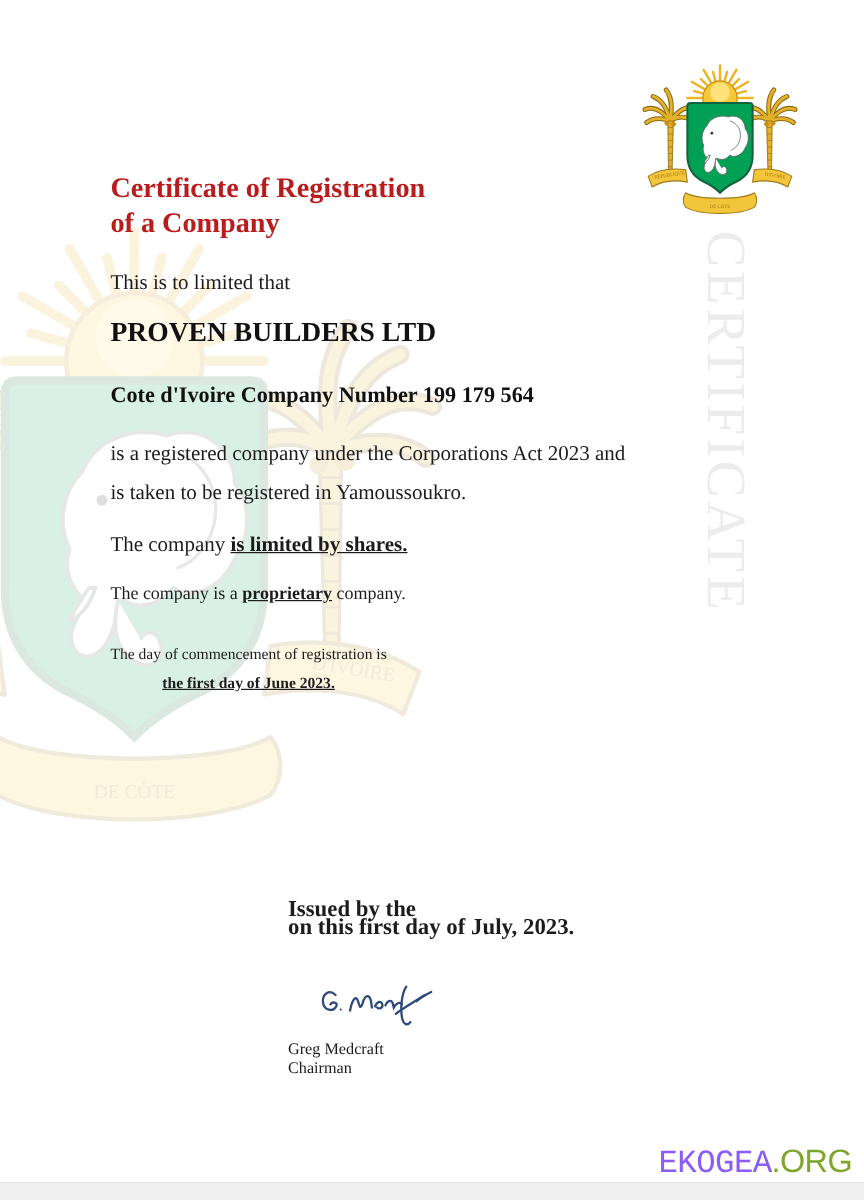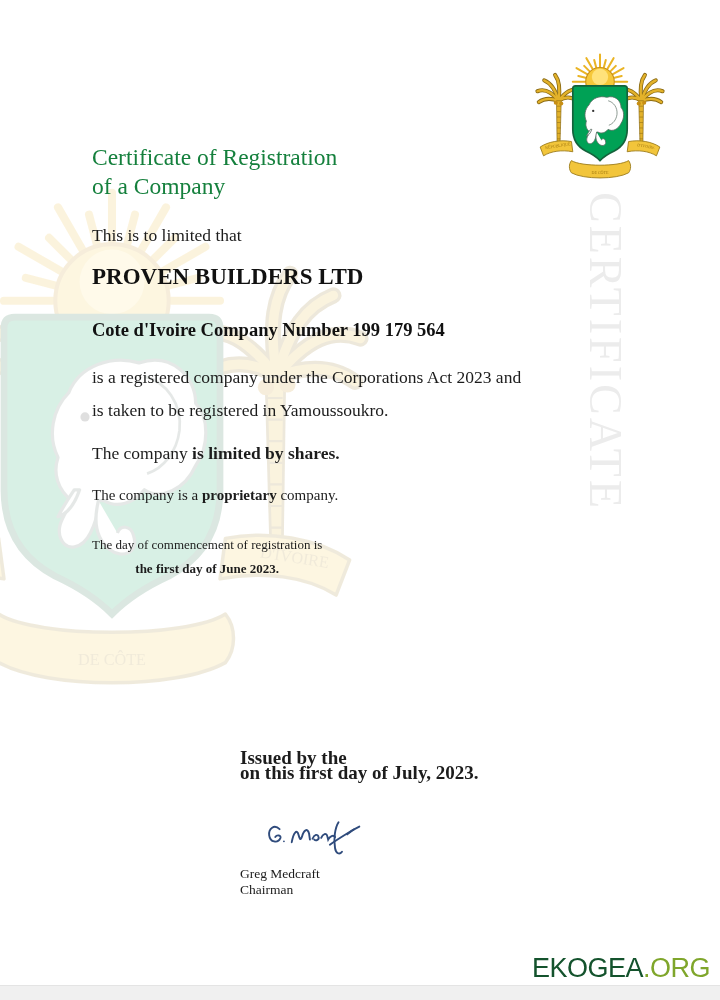--- a/index.html
+++ b/index.html
@@ -19,33 +19,33 @@
     transform:rotate(90deg);transform-origin:0 0;
     font-size:46px;letter-spacing:3px;
     color:#ececec;white-space:nowrap;
     font-family:"Liberation Serif", serif;
   }
   
   #emblem{left:532px;top:40px;width:136px;height:146px;}
   
   .doc-title{
     left:92px;top:143px;
-    font-size:23.5px;font-weight:normal;line-height:29px;color:#15803d;
+    font-size:23.5px;font-weight:bold;line-height:29px;color:#b91c1c;
   }
   .certify{left:92px;top:225px;font-size:17.5px;}
   .company-name{left:92px;top:264px;font-size:23px;font-weight:bold;color:#111;}
   .company-number{left:92px;top:320px;font-size:18.5px;font-weight:bold;color:#111;}
   .registered{left:92px;top:361px;font-size:17.5px;line-height:33px;}
   .limited{left:92px;top:443px;font-size:17.5px;}
   .proprietary{left:92px;top:487px;font-size:15px;}
   .commencement{left:92px;top:533px;font-size:13px;line-height:23.5px;text-align:center;}
   .issuer{left:240px;top:750px;font-size:19px;line-height:15px;font-weight:bold;}
   #signature{left:264px;top:814px;width:104px;height:46px;}
   .signatory{left:240px;top:866px;font-size:13.5px;line-height:15.5px;}
-  .b{font-weight:bold;}
+  .b{font-weight:bold;text-decoration:underline;}
   
   #footer-strip{
     left:0;top:985px;width:720px;height:15px;
     background:#f0f0f0;border-top:1px solid #e4e4e4;box-sizing:border-box;
   }
   #brand{
     right:10px;top:953px;
     font-family:"Liberation Sans", sans-serif;
     font-size:27px;letter-spacing:-0.5px;
     text-decoration:none;
@@ -163,15 +163,15 @@
       <path d="M96,22 C100,18 106,15 110,13"></path>
     </g>
   </svg>
 
   <div class="abs signatory">
     <div>Greg Medcraft</div>
     <div>Chairman</div>
   </div>
 
   <div id="footer-strip" class="abs"></div>
-  <a id="brand" class="abs" href="#"><span style="color: #14532d;">EKOGEA</span><span style="color: rgb(127, 166, 43);">.ORG</span></a>
+  <a id="brand" class="abs" href="#"><span style="color: #8b5cf6; font-family: Liberation Mono, monospace;">EKOGEA</span><span style="color: rgb(127, 166, 43);">.ORG</span></a>
 
 </div>
 
 </body></html>

